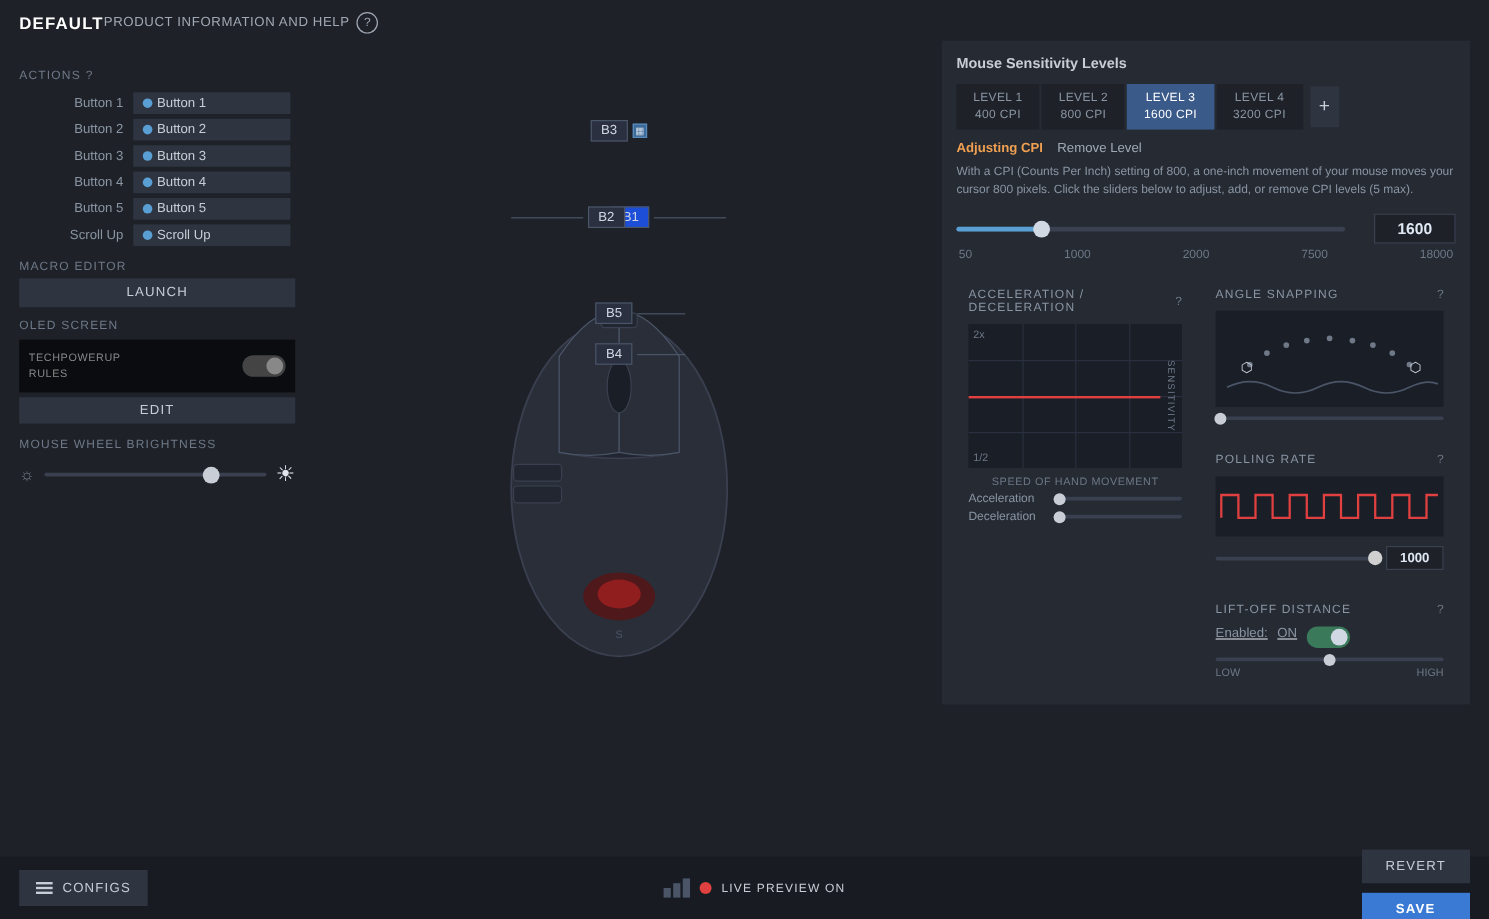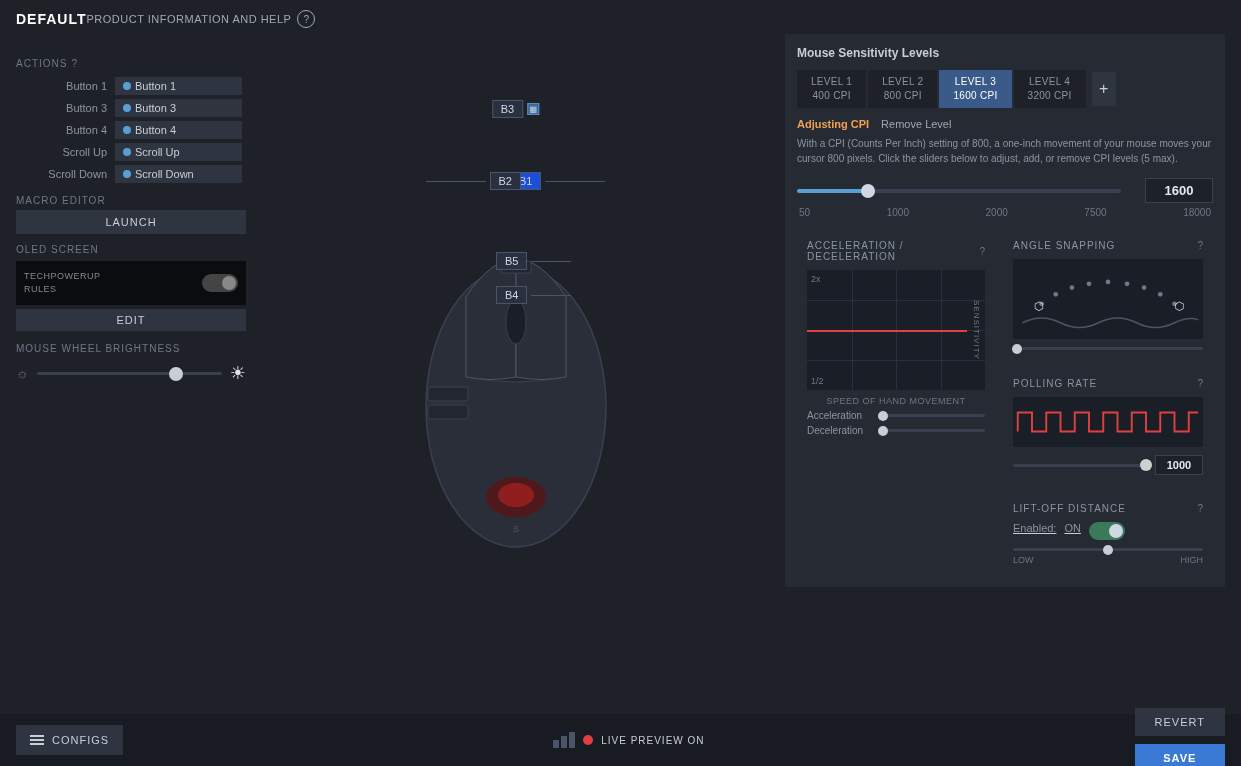--- a/index.html
+++ b/index.html
@@ -691,20 +691,29 @@
     </div>
 
     <table class="actions-table">
       <tbody>
           <tr>
         <td class="action-label">Button 1</td>
         <td>
               <div class="action-value">
                 <span class="action-dot"></span>
                 <span>Button 1</span>
+              </div>
+            </td>
+      </tr>
+      <tr>
+        <td class="action-label">Button 2</td>
+        <td>
+              <div class="action-value">
+                <span class="action-dot"></span>
+                <span>Button 2</span>
               </div>
             </td>
       </tr>
       <tr>
         <td class="action-label">Button 3</td>
         <td>
               <div class="action-value">
                 <span class="action-dot"></span>
                 <span>Button 3</span>
               </div>
@@ -713,34 +722,34 @@
       <tr>
         <td class="action-label">Button 4</td>
         <td>
               <div class="action-value">
                 <span class="action-dot"></span>
                 <span>Button 4</span>
               </div>
             </td>
       </tr>
       <tr>
+        <td class="action-label">Button 5</td>
+        <td>
+              <div class="action-value">
+                <span class="action-dot"></span>
+                <span>Button 5</span>
+              </div>
+            </td>
+      </tr>
+      <tr>
         <td class="action-label">Scroll Up</td>
         <td>
               <div class="action-value">
                 <span class="action-dot"></span>
                 <span>Scroll Up</span>
-              </div>
-            </td>
-      </tr>
-      <tr>
-        <td class="action-label">Scroll Down</td>
-        <td>
-              <div class="action-value">
-                <span class="action-dot"></span>
-                <span>Scroll Down</span>
               </div>
             </td>
       </tr>
     </tbody>
       </table>
 
     <div class="macro-editor-label">MACRO EDITOR</div>
     <button class="launch-btn">LAUNCH</button>
 
     <div class="oled-label">OLED SCREEN</div>

